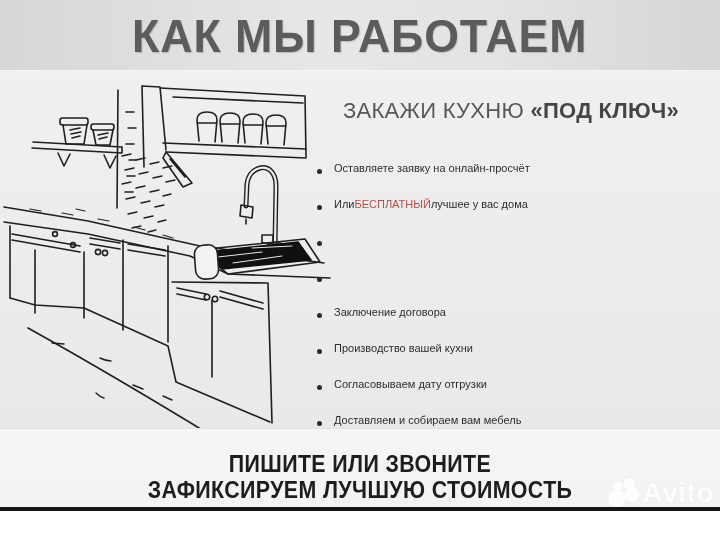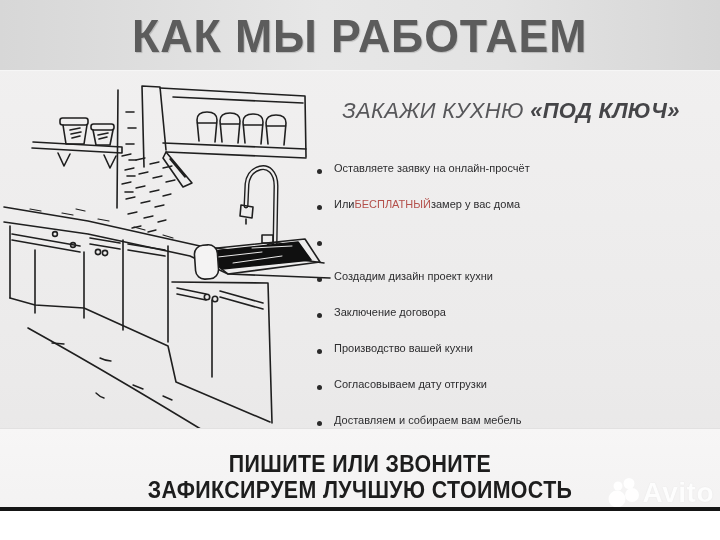--- a/index.html
+++ b/index.html
@@ -24,21 +24,21 @@
     transform:scaleX(.95);
     text-shadow:1px 1px 1px rgba(0,0,0,.18);
   }
   
   .sketch{position:absolute;left:0;top:66px;width:332px;height:392px;}
   .sketch svg{display:block;width:100%;height:100%;}
   
   .content{position:absolute;left:310px;top:98px;width:402px;}
   .offer-heading{
     text-align:center;font-size:22px;color:#57575a;
-    letter-spacing:.3px;white-space:nowrap;margin:0 0 14px 0;font-style:italic;
+    letter-spacing:.3px;white-space:nowrap;margin:0 0 14px 0;
   }
   .offer-heading b{color:#454548;font-weight:700;}
   .bullet-list{list-style:none;margin:10px 0 0 0;padding:0;}
   .bullet-list li{
     height:36px;display:flex;align-items:flex-end;
     font-size:11px;color:#2d2d2f;white-space:nowrap;
   }
   .dot{
     width:5px;height:5px;border-radius:50%;background:#2a2a2a;
     margin:0 12px 0 7px;flex:0 0 auto;
@@ -167,30 +167,29 @@
       <li>
           <span class="dot"></span>
           <span>Оставляете заявку на онлайн-просчёт</span>
           <span class="hl"></span>
           <span></span>
         </li>
       <li>
           <span class="dot"></span>
           <span>Или </span>
           <span class="hl">БЕСПЛАТНЫЙ</span>
-          <span> замер у вас дома</span>
-        </li>
-      <li>
-          <span class="dot"></span>
-          <span class="hl"></span>
-          <span></span>
-        </li>
-      <li>
-          <span class="dot"></span>
-          <span>Создадим дизайн проект кухни</span>
+          <span> лучшее у вас дома</span>
+        </li>
+      <li>
+          <span class="dot"></span>
+          <span class="hl"></span>
+          <span></span>
+        </li>
+      <li>
+          <span class="dot"></span>
           <span class="hl"></span>
           <span></span>
         </li>
       <li>
           <span class="dot"></span>
           <span>Заключение договора</span>
           <span class="hl"></span>
           <span></span>
         </li>
       <li>

